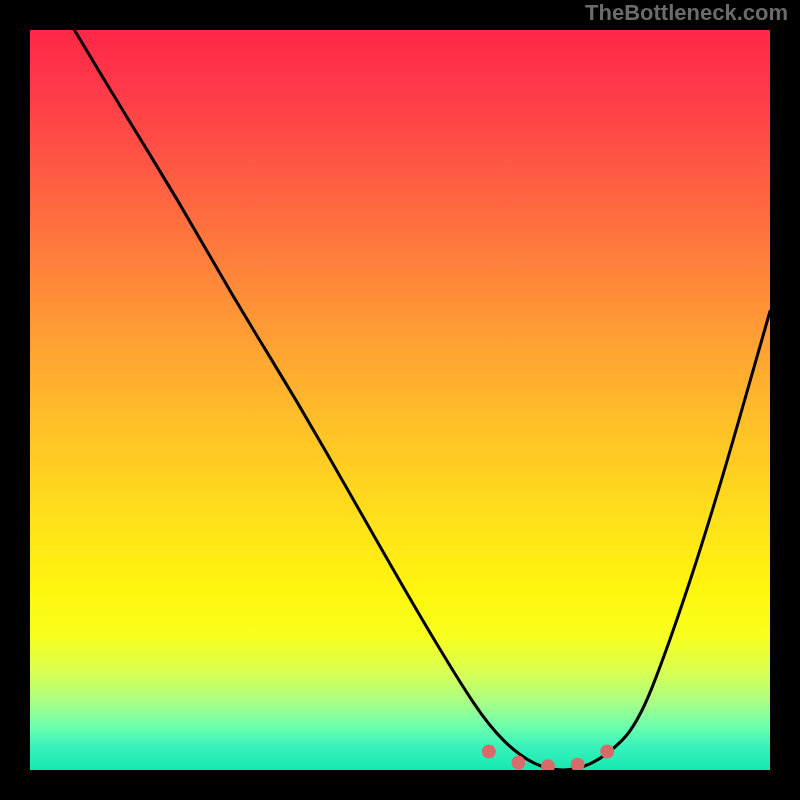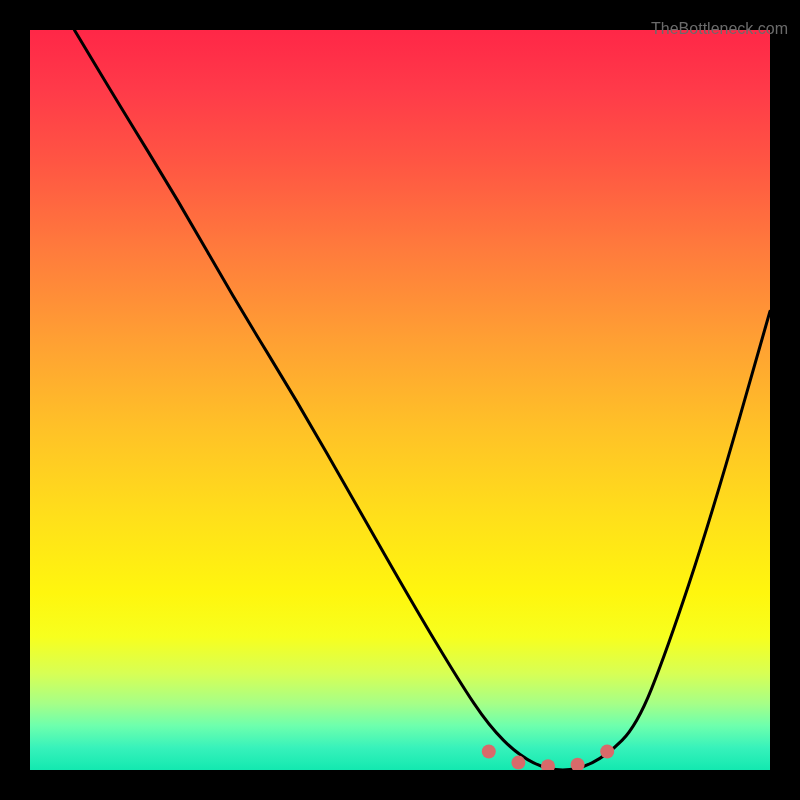--- a/index.html
+++ b/index.html
@@ -11,25 +11,25 @@
     font-family: Arial, Helvetica, sans-serif;
   }
   .container {
     position: relative;
     width: 800px;
     height: 800px;
     background: #000;
   }
   .watermark {
     position: absolute;
-    top: 20px;
+    top: 0;
     right: 12px;
     color: #6b6b6b;
-    font-size: 16px;
-    font-weight: 400;
+    font-size: 22px;
+    font-weight: 700;
     z-index: 10;
   }
   .plot-area {
     position: absolute;
     left: 30px;
     top: 30px;
     width: 740px;
     height: 740px;
     overflow: hidden;
   }

